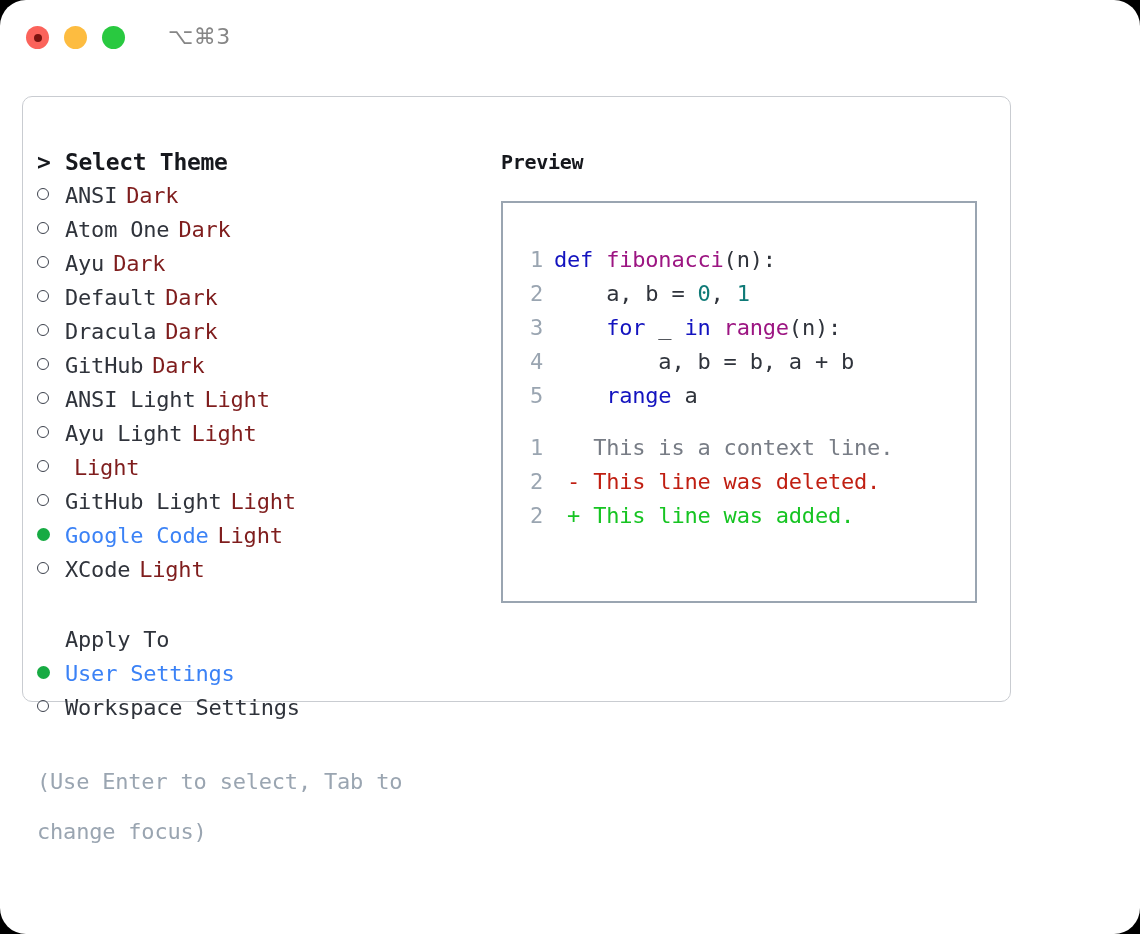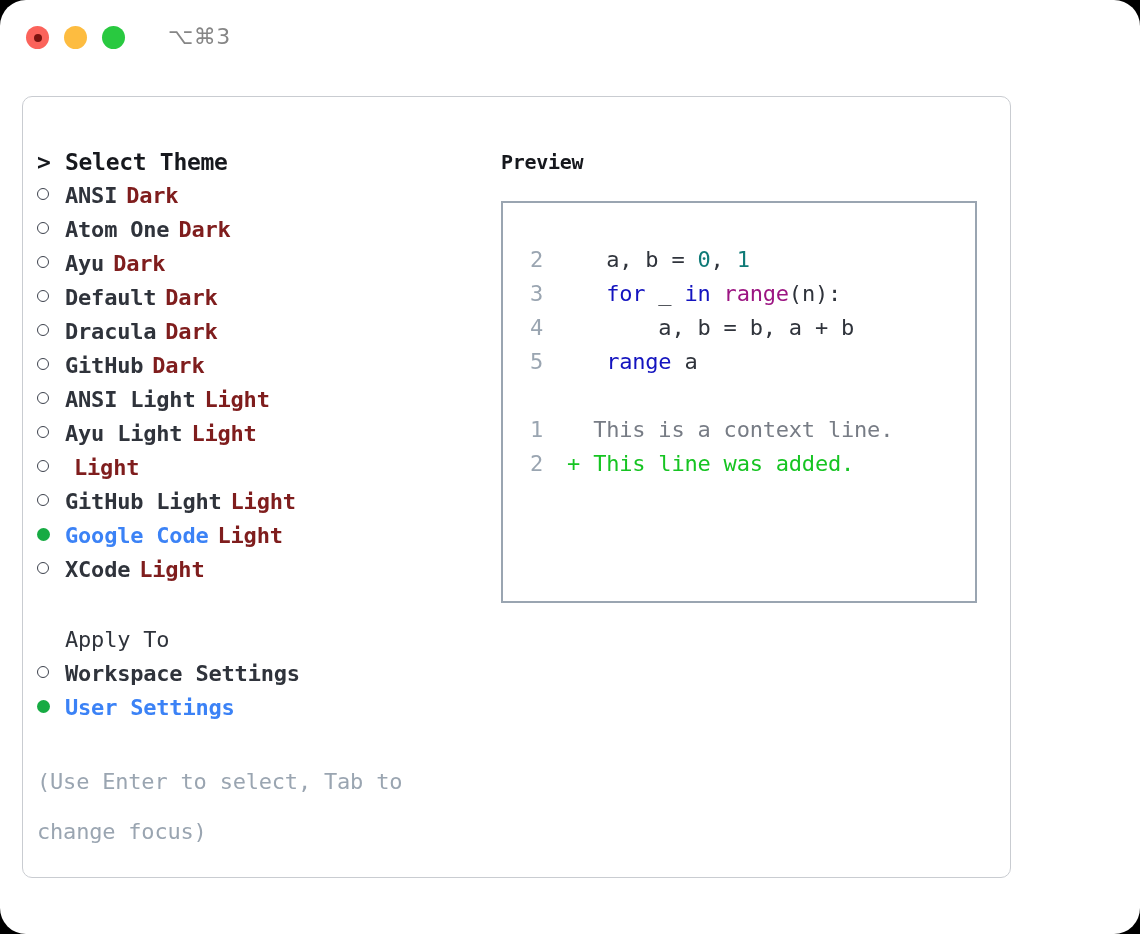--- a/index.html
+++ b/index.html
@@ -67,21 +67,21 @@
     font-family: "DejaVu Sans", "Liberation Sans", sans-serif;
     white-space: nowrap;
   }
 
   
   .panel {
     position: absolute;
     left: 22px;
     top: 96px;
     width: 989px;
-    height: 782px;
+    height: 606px;
     border: 1px solid #c9ccd1;
     border-radius: 10px;
     box-sizing: border-box;
     background: #ffffff;
   }
 
   .panel-inner {
     position: absolute;
     left: 0; top: 0;
     width: 100%;
@@ -109,21 +109,20 @@
     width: 28px;
   }
 
   .option-row {
     display: flex;
     align-items: baseline;
     line-height: 34px;
     font-size: 22px;
     white-space: nowrap;
     letter-spacing: -0.2px;
-    font-weight: bold;
   }
   .marker {
     display: inline-block;
     width: 28px;
     flex: 0 0 28px;
     position: relative;
   }
   .marker .bullet {
     position: absolute;
     left: 0;
@@ -212,21 +211,21 @@
     text-align: right;
     color: #9aa5b1;
     margin-right: 11px;
   }
   .tok-kw   { color: #1313bf; }
   .tok-fn   { color: #9c1582; }
   .tok-num  { color: #0f7a77; }
   .tok-punct{ color: #2f333b; }
   .tok-plain{ color: #2f333b; }
 
-  .diff-block { margin-top: 34px; }
+  .diff-block { margin-top: 18px; }
   .diff-ctx { color: #777c85; }
   .diff-del { color: #c01f12; }
   .diff-add { color: #16c422; }
 </style>
 </head>
 <body>
 
 <div class="window">
 
   <div class="titlebar">
@@ -336,48 +335,50 @@
         <div class="section-gap"></div>
 
         <div class="plain-row">
           <span class="marker"></span>
           <span>Apply To</span>
         </div>
 
         <div id="apply-options">
             <div class="option-row">
               <span class="marker">
+                <span class="bullet filled"></span>
+              </span>
+              <span class="opt-label selected">User Settings</span>
+            </div>
+            <div class="option-row">
+              <span class="marker">
                 <span class="bullet hollow"></span>
               </span>
               <span class="opt-label">Workspace Settings</span>
-            </div>
-            <div class="option-row">
-              <span class="marker">
-                <span class="bullet filled"></span>
-              </span>
-              <span class="opt-label selected">User Settings</span>
             </div>
           </div>
 
         <div class="hint">(Use Enter to select, Tab to change focus)</div>
       </div>
 
       <div class="right-col">
         <div class="preview-title">Preview</div>
 
         <div class="preview-box">
           <div class="code-area">
             <div id="code-lines">
+                <div class="code-line"><span class="lnum">1</span><span class="tok-kw">def</span><span class="tok-plain"> </span><span class="tok-fn">fibonacci</span><span class="tok-punct">(n):</span></div>
                 <div class="code-line"><span class="lnum">2</span><span class="tok-plain">    a, b = </span><span class="tok-num">0</span><span class="tok-plain">, </span><span class="tok-num">1</span></div>
                 <div class="code-line"><span class="lnum">3</span><span class="tok-plain">    </span><span class="tok-kw">for</span><span class="tok-plain"> _ </span><span class="tok-kw">in</span><span class="tok-plain"> </span><span class="tok-fn">range</span><span class="tok-punct">(n):</span></div>
                 <div class="code-line"><span class="lnum">4</span><span class="tok-plain">        a, b = b, a + b</span></div>
                 <div class="code-line"><span class="lnum">5</span><span class="tok-plain">    </span><span class="tok-kw">range</span><span class="tok-plain"> a</span></div>
               </div>
             <div class="diff-block" id="diff-lines">
                 <div class="code-line"><span class="lnum">1</span><span class="diff-ctx">   This is a context line.</span></div>
+                <div class="code-line"><span class="lnum">2</span><span class="diff-del"> - This line was deleted.</span></div>
                 <div class="code-line"><span class="lnum">2</span><span class="diff-add"> + This line was added.</span></div>
               </div>
           </div>
         </div>
       </div>
 
     </div>
   </div>
 </div>
 

